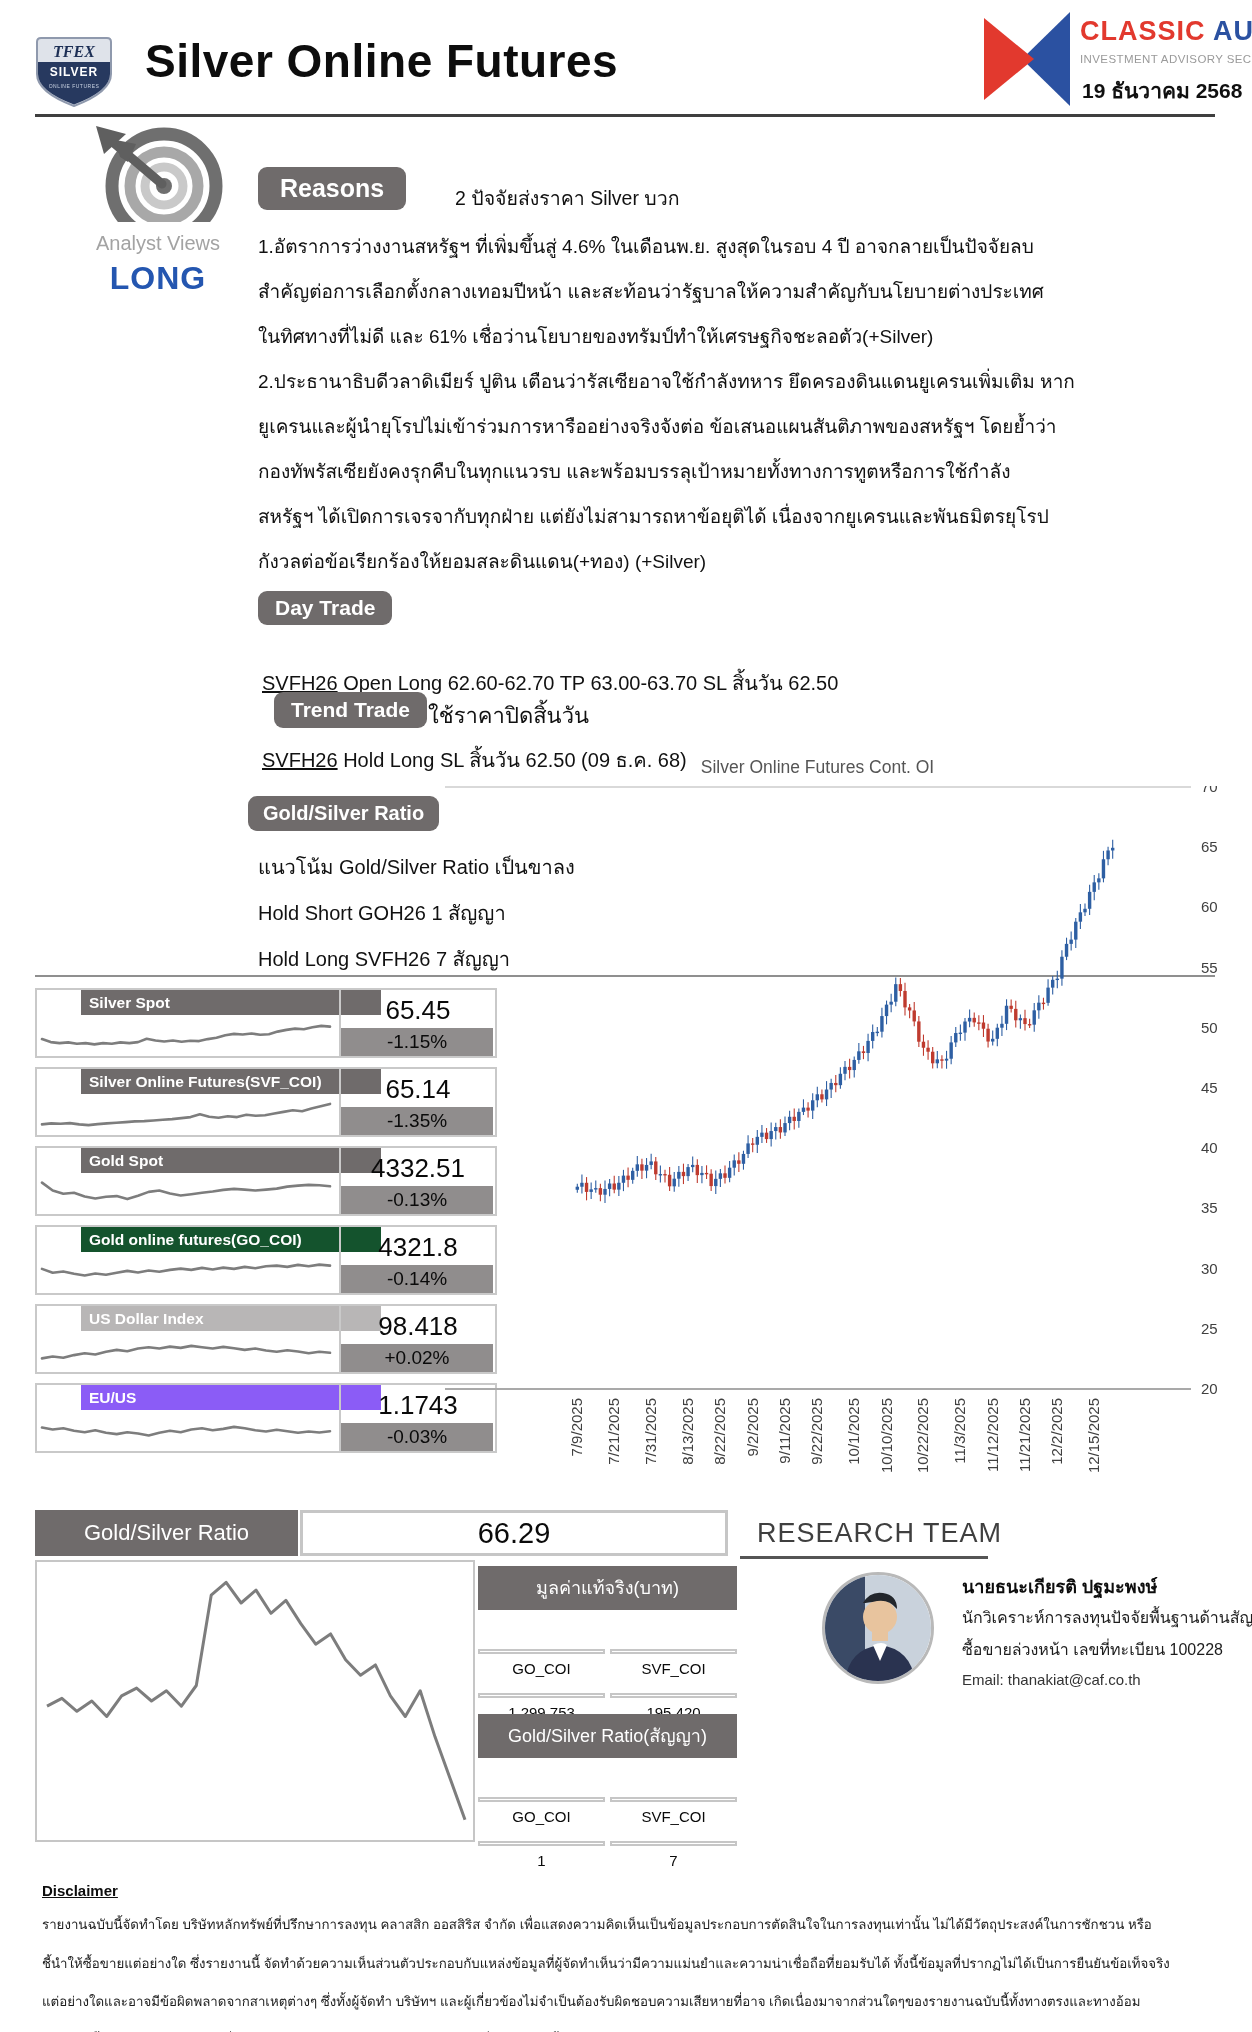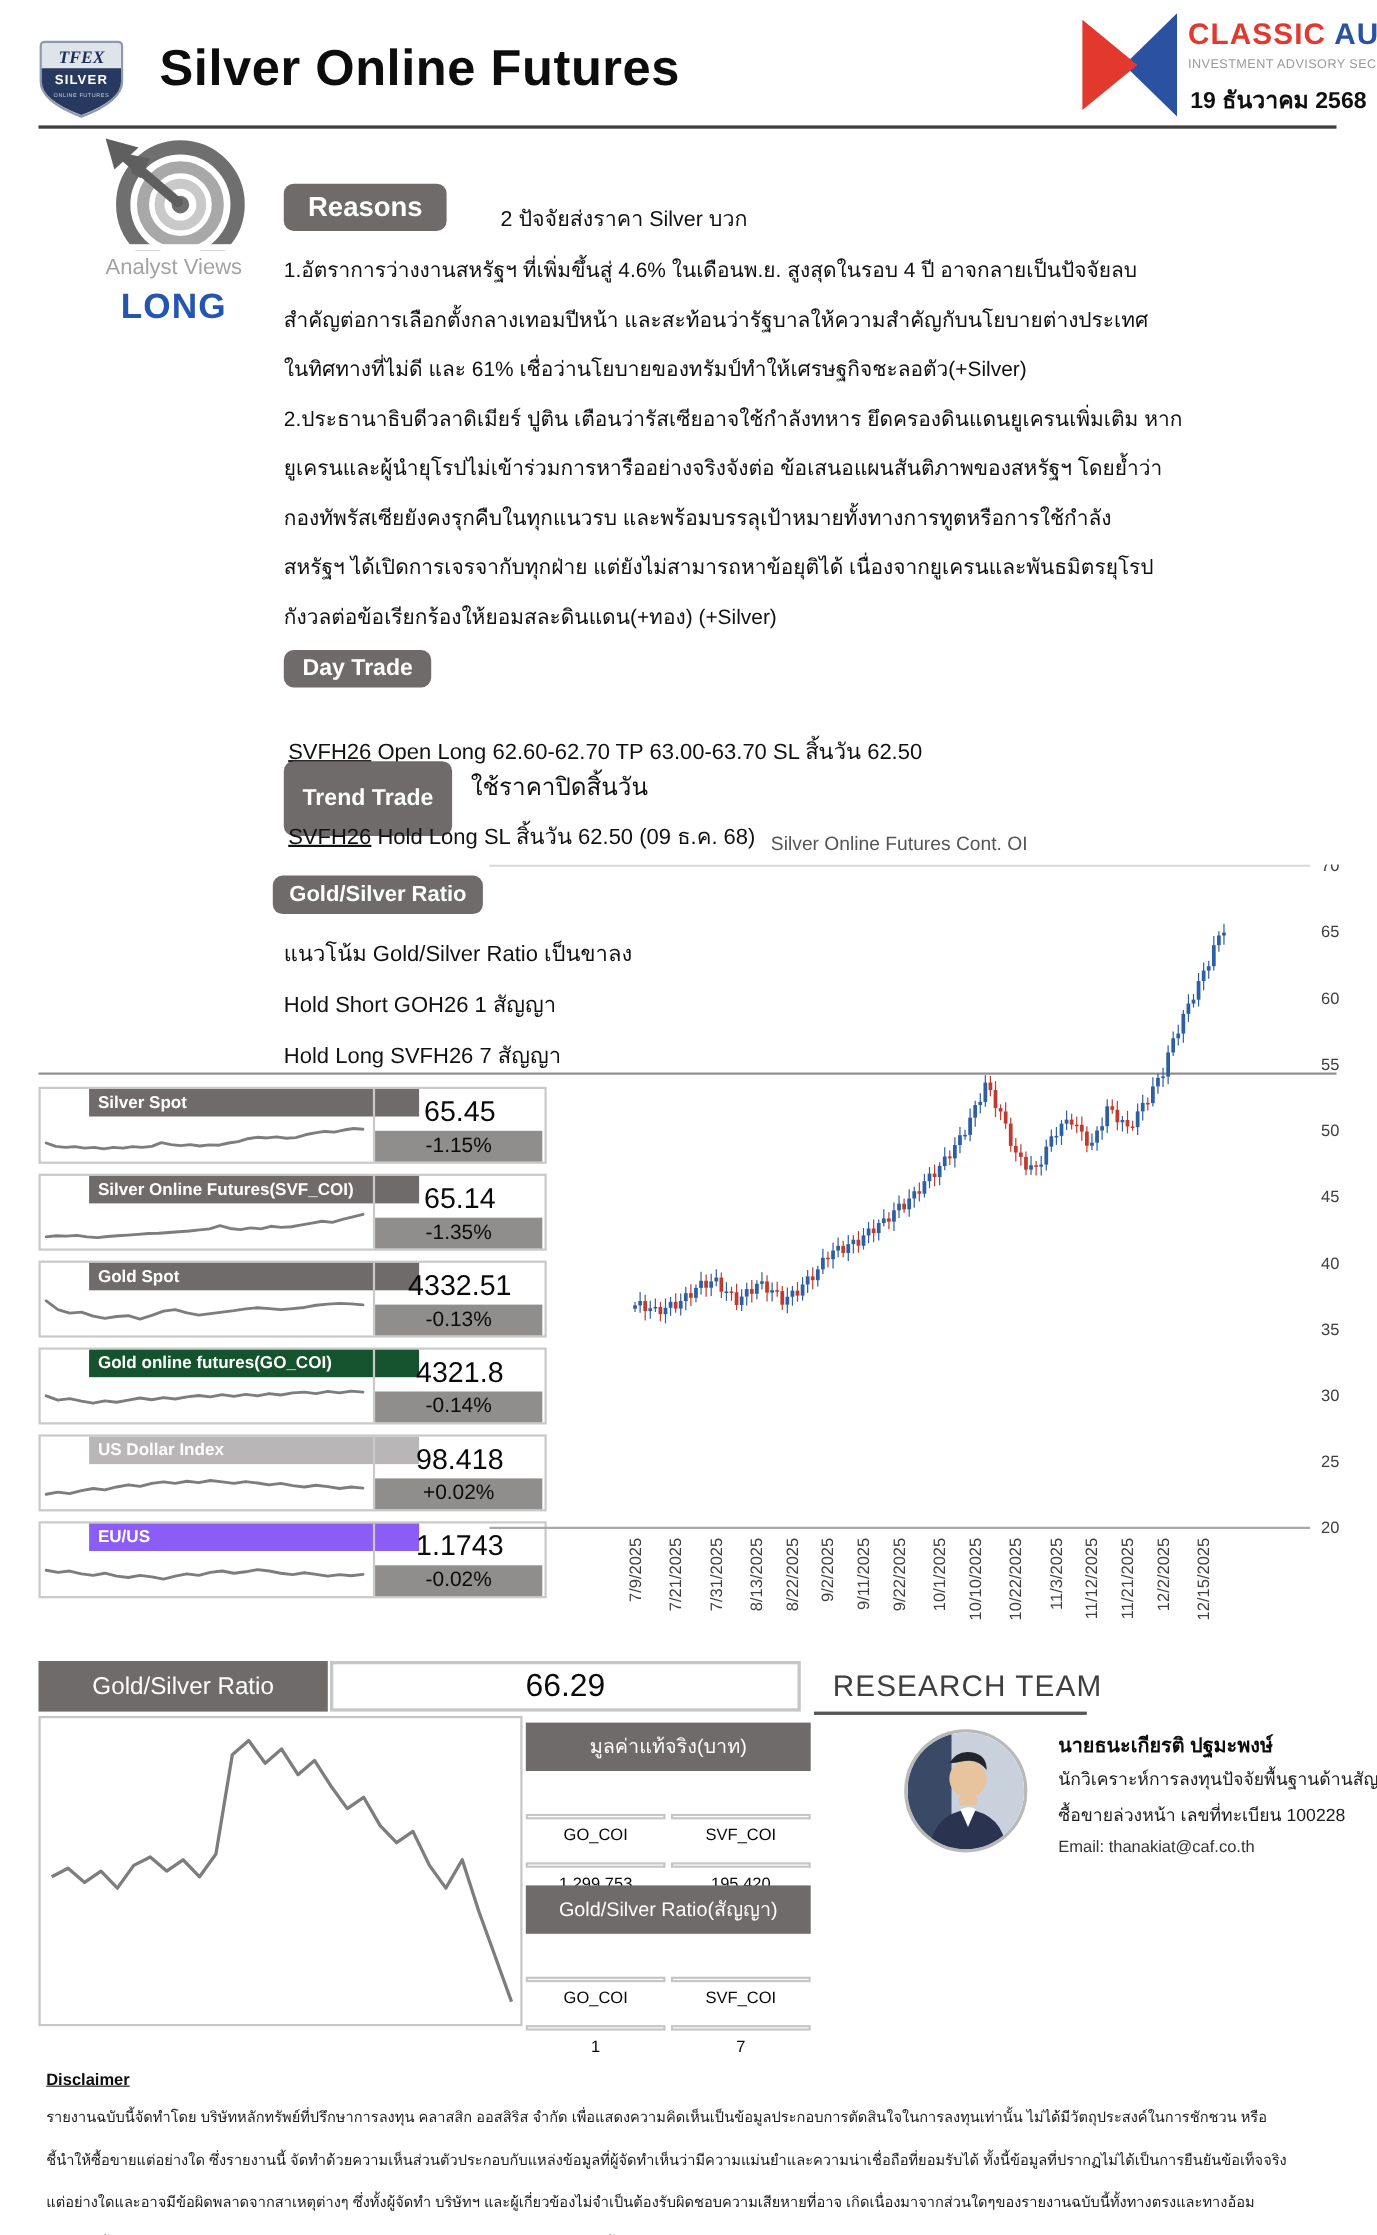--- a/index.html
+++ b/index.html
@@ -115,21 +115,21 @@
       <div>กองทัพรัสเซียยังคงรุกคืบในทุกแนวรบ และพร้อมบรรลุเป้าหมายทั้งทางการทูตหรือการใช้กำลัง</div>
       <div>สหรัฐฯ ได้เปิดการเจรจากับทุกฝ่าย แต่ยังไม่สามารถหาข้อยุติได้ เนื่องจากยูเครนและพันธมิตรยุโรป</div>
       <div>กังวลต่อข้อเรียกร้องให้ยอมสละดินแดน(+ทอง) (+Silver)</div>
     </div>
 
   <div class="abs badge badge-small" style="left:258px;top:591px;padding:5px 17px">Day Trade</div>
   <div class="abs trade-line" style="left:262px;top:667px">
     <span class="sym">SVFH26</span><span> Open Long 62.60-62.70  TP 63.00-63.70  SL สิ้นวัน 62.50</span>
   </div>
 
-  <div class="abs badge badge-small" style="left:258px;top:692px;padding:22px 17px">Trend Trade</div>
+  <div class="abs badge badge-small" style="left:274px;top:692px;padding:6px 17px">Trend Trade</div>
   <div class="abs" style="left:428px;top:698px;font-size:22px">ใช้ราคาปิดสิ้นวัน</div>
   <div class="abs trade-line" style="left:262px;top:744px">
     <span class="sym">SVFH26</span><span> Hold Long SL สิ้นวัน 62.50 (09 ธ.ค. 68)</span>
   </div>
 
   <div class="abs badge" style="left:248px;top:796px;padding:6px 15px;font-size:20px;font-weight:600">Gold/Silver Ratio</div>
   <div class="abs gsr-line" style="left:258px;top:851px">แนวโน้ม Gold/Silver Ratio เป็นขาลง</div>
   <div class="abs gsr-line" style="left:258px;top:897px">Hold Short GOH26 1 สัญญา</div>
   <div class="abs gsr-line" style="left:258px;top:943px">Hold Long SVFH26 7 สัญญา</div>
 
@@ -185,21 +185,21 @@
       <div class="q-change">+0.02%</div>
     </div>
   </div>
   <div class="abs q-row" style="top:1383px">
     <div class="q-bar" style="background: #8b5cf6;">EU/US</div>
     <svg class="q-spark" width="298" height="43" viewBox="0 0 298 43">
         <polyline points="5.0,17.5 15.7,19.5 26.3,18.2 37.0,20.8 47.7,22.2 58.3,20.2 69.0,22.8 79.7,24.1 90.3,22.2 101.0,23.5 111.7,25.5 122.3,22.8 133.0,20.8 143.7,22.2 154.3,19.5 165.0,18.2 175.7,20.2 186.3,18.9 197.0,16.9 207.7,18.2 218.3,20.2 229.0,21.5 239.7,19.8 250.3,21.2 261.0,22.8 271.7,21.5 282.3,22.5 293.0,21.2" fill="none" stroke="#7d7d7d" stroke-width="2.6" stroke-linejoin="round" stroke-linecap="round"></polyline>
       </svg>
     <div class="q-col">
       <div class="q-value">1.1743</div>
-      <div class="q-change">-0.02%</div>
+      <div class="q-change">-0.03%</div>
     </div>
   </div>
 
   <div class="abs candle-title">Silver Online Futures Cont. OI</div>
   <svg id="candle-svg" class="abs" style="left:443px;top:786px" width="800" height="706" viewBox="0 0 800 706">
       <line x1="2" y1="1" x2="748" y2="1" stroke="#d9d9d9" stroke-width="2"></line>
       <line x1="2" y1="603" x2="748" y2="603" stroke="#a9a9a9" stroke-width="2"></line>
       <text x="758" y="6" font-size="15" fill="#404040">70</text>
       <text x="758" y="66.2" font-size="15" fill="#404040">65</text>
       <text x="758" y="126.4" font-size="15" fill="#404040">60</text>

